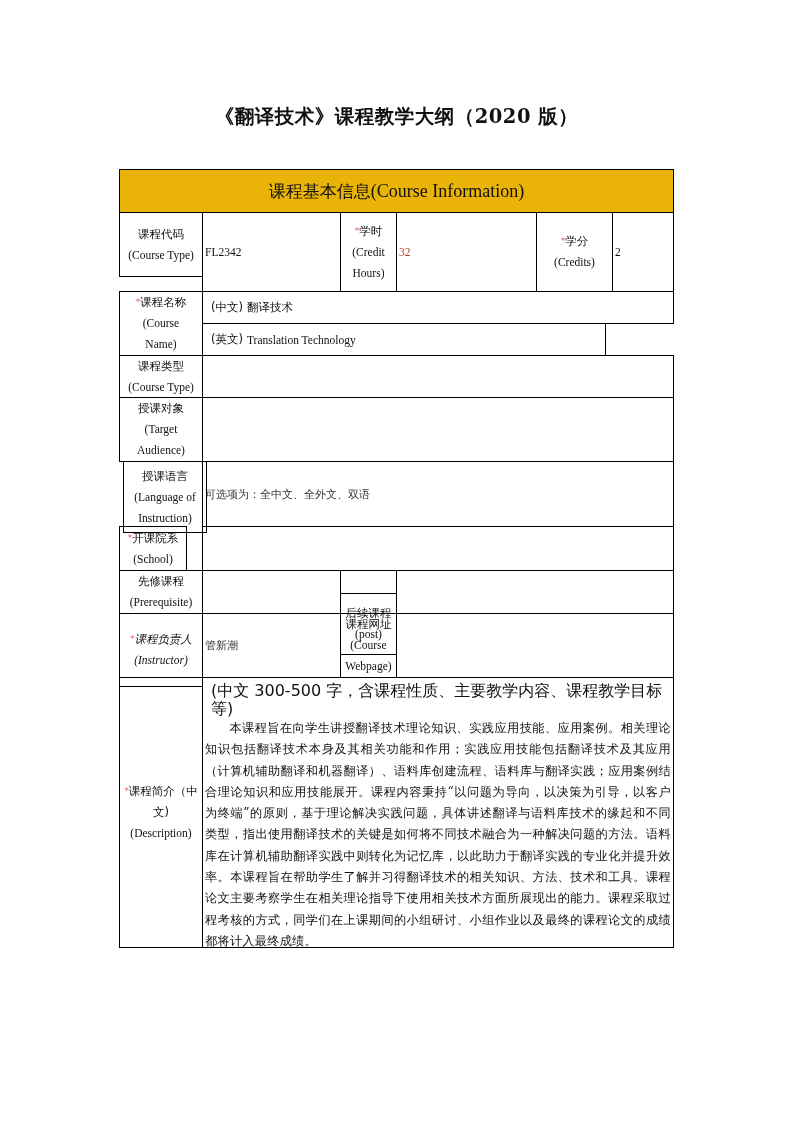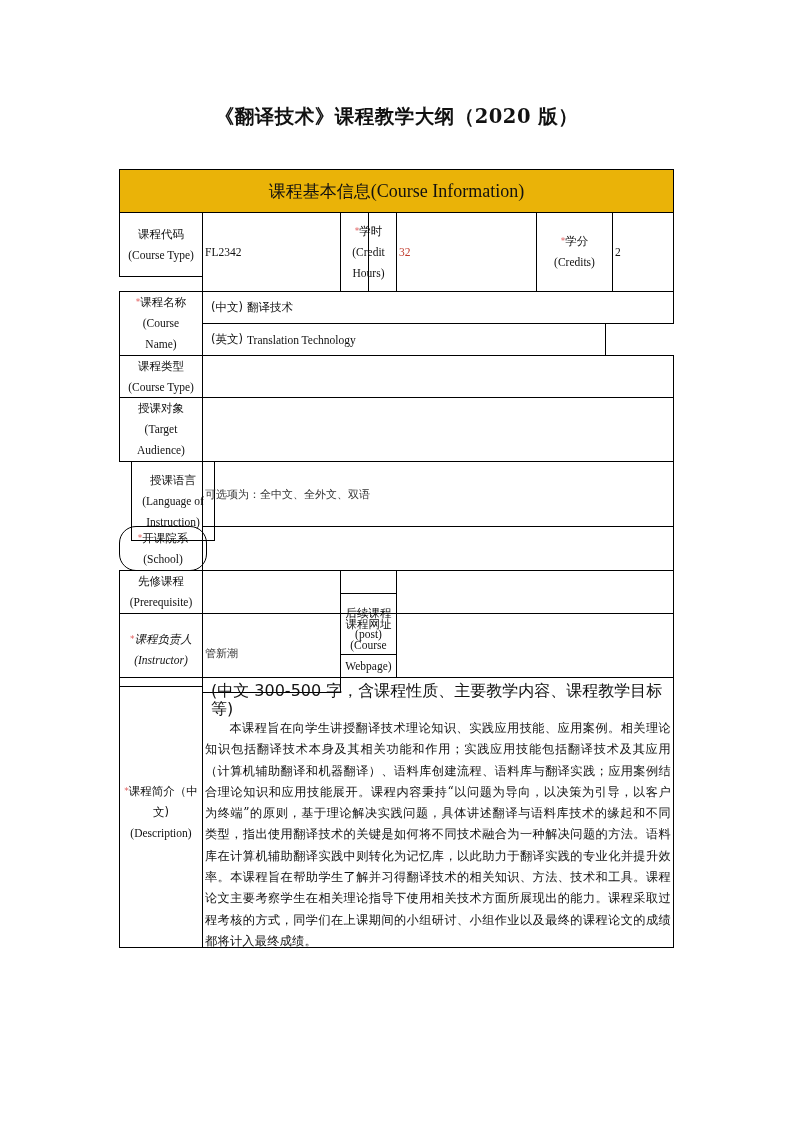--- a/index.html
+++ b/index.html
@@ -39,21 +39,21 @@
 
   <div class="cell hdr" style="left:0;top:0;width:555px;height:44px;">
     <span>课程基本信息</span>
     <span class="en">(Course Information)</span>
   </div>
 
   <div class="cell lbl" style="left:0;top:43px;width:84px;height:65px;">
     <span class="zh">课程代码</span>
     <span class="en">(Course Type)</span>
   </div>
-  <div class="cell val" style="left:83px;top:43px;width:167px;height:80px;">FL2342</div>
+  <div class="cell val" style="left:83px;top:43px;width:139px;height:80px;">FL2342</div>
   <div class="cell lbl" style="left:221px;top:43px;width:57px;height:80px;">
     <span class="zh"><span class="req">*</span><span>学时</span></span>
     <span class="en">(Credit</span>
     <span class="en">Hours)</span>
   </div>
   <div class="cell val red" style="left:277px;top:43px;width:141px;height:80px;">32</div>
   <div class="cell lbl" style="left:417px;top:43px;width:77px;height:80px;">
     <span class="zh"><span class="req">*</span><span>学分</span></span>
     <span class="en">(Credits)</span>
   </div>
@@ -79,49 +79,49 @@
   </div>
   <div class="cell val" style="left:83px;top:186px;width:472px;height:43px;"></div>
 
   <div class="cell lbl" style="left:0;top:228px;width:84px;height:65px;">
     <span class="zh">授课对象</span>
     <span class="en">(Target</span>
     <span class="en">Audience)</span>
   </div>
   <div class="cell val" style="left:83px;top:228px;width:472px;height:65px;"></div>
 
-  <div class="cell lbl" style="left:12px;top:292px;width:84px;height:80px;">
+  <div class="cell lbl" style="left:4px;top:292px;width:84px;height:72px;">
     <span class="zh">授课语言</span>
     <span class="en">(Language of</span>
     <span class="en">Instruction)</span>
   </div>
   <div class="cell val zh" style="left:83px;top:292px;width:472px;height:66px;">可选项为：全中文、全外文、双语</div>
 
-  <div class="cell lbl" style="left:0;top:357px;width:88px;height:45px;border-radius:17px;">
+  <div class="cell lbl" style="left:0;top:357px;width:68px;height:45px;">
     <span class="zh"><span class="req">*</span><span>开课院系</span></span>
     <span class="en">(School)</span>
   </div>
   <div class="cell val" style="left:83px;top:357px;width:472px;height:45px;"></div>
 
   <div class="cell lbl" style="left:0;top:401px;width:84px;height:44px;">
     <span class="zh">先修课程</span>
     <span class="en">(Prerequisite)</span>
   </div>
   <div class="cell val" style="left:83px;top:401px;width:139px;height:44px;"></div>
   <div class="cell lbl" style="left:221px;top:424px;width:57px;height:62px;">
     <span class="zh">后续课程</span>
     <span class="en">(post)</span>
   </div>
   <div class="cell val" style="left:277px;top:401px;width:278px;height:44px;"></div>
 
   <div class="cell lbl" style="left:0;top:444px;width:84px;height:74px;font-style:italic;">
     <span class="zh"><span class="req">*</span><span>课程负责人</span></span>
     <span class="en">(Instructor)</span>
   </div>
-  <div class="cell val zh" style="left:83px;top:444px;width:139px;height:80px;">管新潮</div>
+  <div class="cell val zh" style="left:83px;top:444px;width:139px;height:65px;">管新潮</div>
   <div class="cell lbl" style="left:221px;top:444px;width:57px;height:65px;">
     <span class="zh">课程网址</span>
     <span class="en">(Course</span>
     <span class="en">Webpage)</span>
   </div>
   <div class="cell val" style="left:277px;top:444px;width:278px;height:65px;"></div>
 
   <div class="cell lbl" style="left:0;top:508px;width:84px;height:271px;">
     <span class="zh"><span class="req">*</span><span>课程简介（中</span></span>
     <span class="zh">文)</span>

